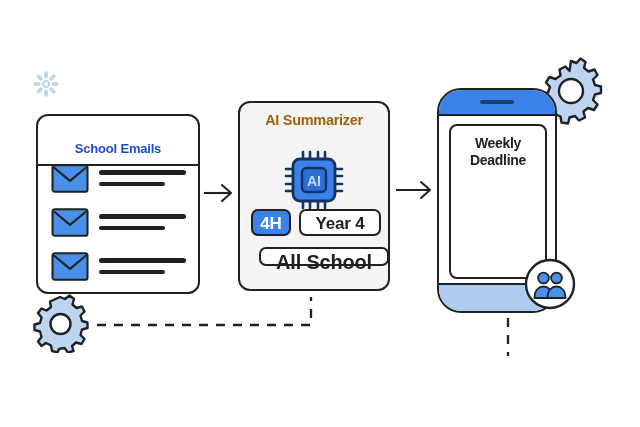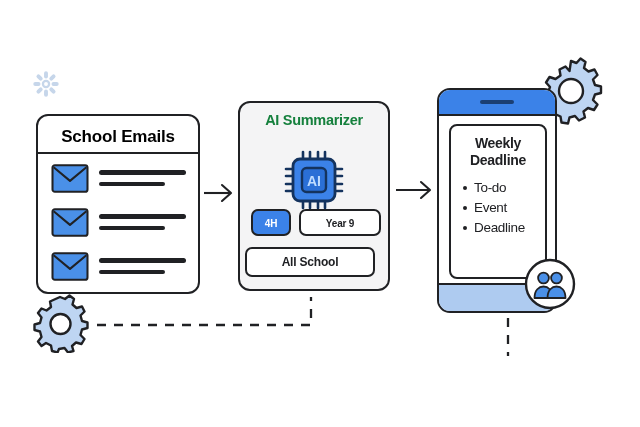--- a/index.html
+++ b/index.html
@@ -38,28 +38,28 @@
     width: 164px;
     height: 180px;
     background: #ffffff;
     border: 2.2px solid #202124;
     border-radius: 12px;
     box-sizing: border-box;
   }
   .emails-title {
     position: absolute;
     left: 0;
-    top: 4px;
+    top: 16px;
     width: 100%;
     height: 34px;
     line-height: 34px;
     text-align: center;
-    font-size: 17px;
+    font-size: 13px;
     font-weight: 700;
-    color: #000000;
+    color: #1d4ed8;
     border-bottom: 2.2px solid #202124;
     box-sizing: border-box;
     letter-spacing: -0.2px;
   }
   .email-rows {
     position: absolute;
     left: 0;
     top: 34px;
     width: 100%;
     height: 142px;
@@ -104,21 +104,21 @@
     box-sizing: border-box;
   }
   .ai-title {
     position: absolute;
     left: 0;
     top: 9px;
     width: 100%;
     text-align: center;
     font-size: 14.5px;
     font-weight: 700;
-    color: #15803d;
+    color: #a16207;
     letter-spacing: -0.3px;
   }
   .chip-wrap {
     position: absolute;
     left: 50%;
     top: 45px;
     transform: translateX(-50%);
     width: 64px;
     height: 64px;
   }
@@ -128,54 +128,54 @@
     top: 106px;
     width: 130px;
     display: flex;
     gap: 8px;
   }
   .tag {
     height: 27px;
     line-height: 25px;
     border: 2.2px solid #202124;
     border-radius: 7px;
-    font-size: 10px;
+    font-size: 17px;
     font-weight: 700;
     text-align: center;
     box-sizing: border-box;
     background: #ffffff;
     color: #202124;
     letter-spacing: -0.2px;
   }
   .tag.filled {
     background: #3b82e8;
     color: #ffffff;
   }
   .tag-4h { width: 40px; }
   .tag-year { flex: 1; }
   .tag-wide {
     position: absolute;
-    left: 5px;
+    left: 19px;
     top: 144px;
     width: 130px;
-    height: 30px;
+    height: 19px;
     line-height: 27px;
-    font-size: 12px;
+    font-size: 20px;
   }
 
   
   .phone {
     position: absolute;
     left: 437px;
     top: 88px;
     width: 120px;
     height: 225px;
     background: #ffffff;
     border: 2.4px solid #202124;
-    border-radius: 13px;
+    border-radius: 24px;
     box-sizing: border-box;
     overflow: hidden;
     padding-left: 40px;
   }
   .phone-top {
     position: absolute;
     left: 0; top: 0;
     width: 100%;
     height: 26px;
     background: #3b82e8;
@@ -387,21 +387,21 @@
           <line x1="52" y1="43" x2="60" y2="43"></line>
         </g>
         <rect x="11" y="11" width="42" height="42" rx="7" fill="#3b82e8" stroke="#14335e" stroke-width="2.8"></rect>
         <rect x="20" y="20" width="24" height="24" rx="4.5" fill="#2a6fd6" stroke="#14335e" stroke-width="2.4"></rect>
         <text x="32" y="37.5" font-family="Liberation Sans, sans-serif" font-size="14" font-weight="700" fill="#bfdcff" text-anchor="middle">AI</text>
       </svg>
     </div>
 
     <div class="tag-row">
       <div class="tag tag-4h filled">4H</div>
-      <div class="tag tag-year">Year 9</div>
+      <div class="tag tag-year">Year 4</div>
     </div>
     <div class="tag tag-wide">All School</div>
   </div>
 
   <div class="decor-gear-tr">
     <svg viewBox="0 0 72 72" width="72" height="72">
       <path d="M36 6 L41.5 8 L45.5 3.5 L50.5 7 L49 13 L53.5 16.5 L59.5 14.5 L62.5 20
                L58 24.5 L60 30 L66 31.5 L66 38 L60 39.5 L58 45 L62.5 49.5 L59 55
                L53 53 L48.5 56.5 L50 62.5 L44 65.5 L40 61 L34.5 62.5 L33 68.5
                L26.5 67.5 L25.5 61.5 L20 59 L15 62.5 L11 57.5 L14.5 52.5 L12.5 47
@@ -413,25 +413,20 @@
 
   <div class="phone">
     <div class="phone-top">
       <div class="speaker"></div>
     </div>
     <div class="screen">
       <div class="screen-title">
         <span>Weekly</span><br>
         <span>Deadline</span>
       </div>
-      <ul class="bullets">
-        <li>To-do</li>
-        <li>Event</li>
-        <li>Deadline</li>
-      </ul>
     </div>
     <div class="phone-bottom"></div>
   </div>
 
   <div class="people-badge">
     <svg viewBox="0 0 52 52" width="52" height="52">
       <circle cx="26" cy="26" r="24" fill="#ffffff" stroke="#202124" stroke-width="2.4"></circle>
       <circle cx="19.5" cy="20" r="5.4" fill="#4a90e8" stroke="#202124" stroke-width="1.8"></circle>
       <circle cx="32.5" cy="20" r="5.4" fill="#4a90e8" stroke="#202124" stroke-width="1.8"></circle>
       <path d="M10.5 40 C10.5 32 15 28.5 19.5 28.5 C24 28.5 28.5 32 28.5 40 Z" fill="#4a90e8" stroke="#202124" stroke-width="1.8" stroke-linejoin="round"></path>

